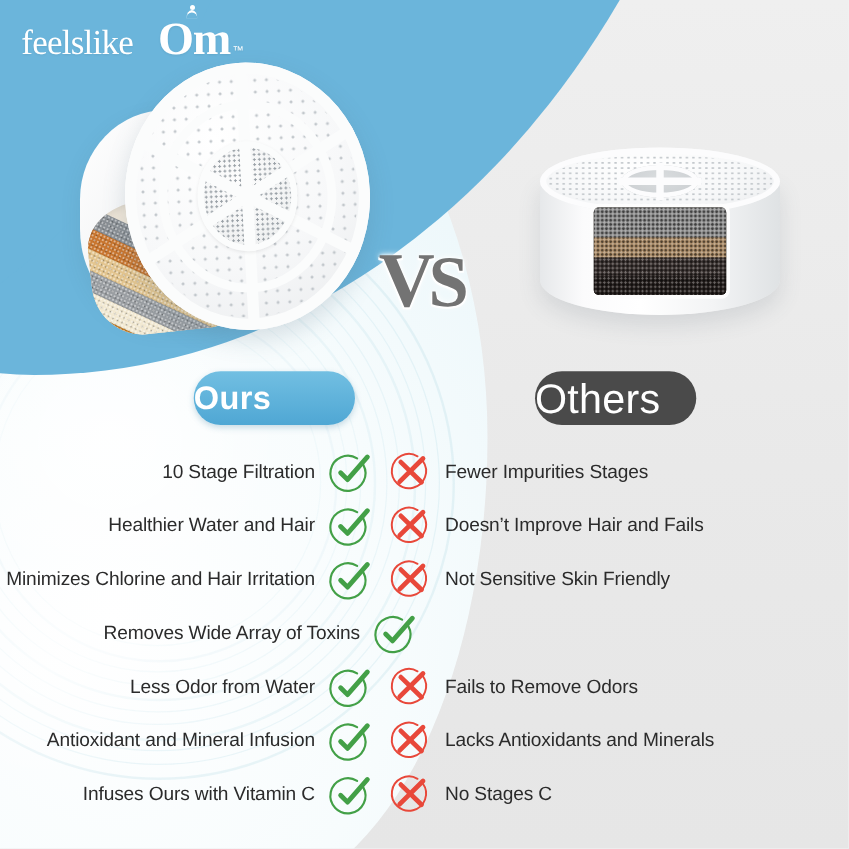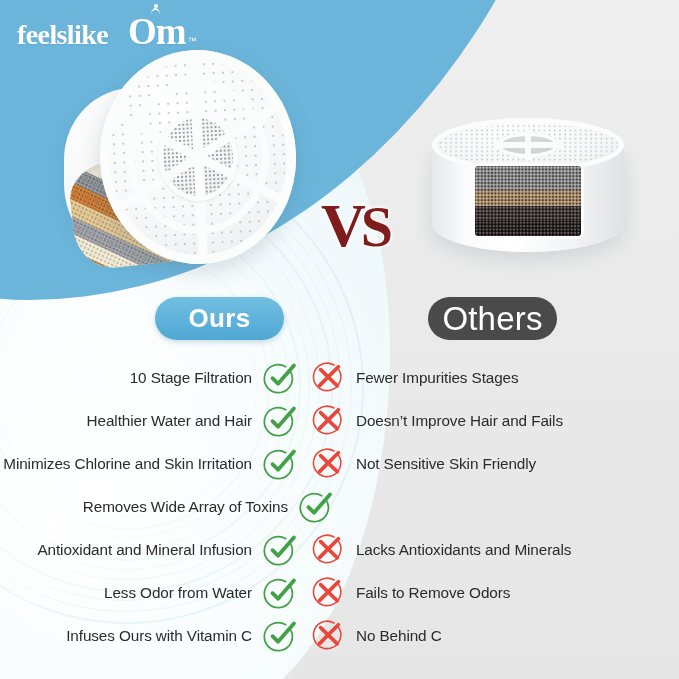--- a/index.html
+++ b/index.html
@@ -62,21 +62,21 @@
 
   
   .logo{
     position:absolute;left:17px;top:13px;
     display:flex;align-items:baseline;
     color:#ffffff;
     font-family:"Liberation Serif",serif;
     text-shadow:0 1px 2px rgba(0,0,0,.07);
     user-select:none;
   }
-  .logo-feels{font-size:28px;letter-spacing:-.6px;font-weight:700;}
+  .logo-feels{font-size:28px;letter-spacing:-.6px;font-weight:400;}
   .logo-om-wrap{position:relative;display:inline-block;margin-left:20px;}
   .logo-om{font-size:37px;font-weight:700;letter-spacing:-1px;line-height:1;}
   .logo-dot{
     position:absolute;left:23px;top:-9px;
     width:9px;height:9px;
   }
   .logo-dot:before{
     content:"";position:absolute;left:2.5px;top:0;width:4px;height:4px;
     background:#fff;border-radius:50%;
   }
@@ -185,37 +185,37 @@
     border-radius:4px;
     overflow:hidden;
     box-shadow:0 0 0 3px #fdfdfd, inset 0 0 6px rgba(0,0,0,.45);
     background:#2a241f;
   }
   .ft-window .band{position:absolute;left:0;width:100%;
     background-size:3.2px 3.2px;}
 
   
   .vs{
-    position:absolute;left:321px;top:194px;
+    position:absolute;left:303px;top:194px;
     font-family:"Liberation Serif",serif;
     font-size:62px;font-weight:700;
-    color:#7f1d1d;
+    color:#737373;
     letter-spacing:-5px;
     text-shadow:
       0 0 3px #ffffff, 0 0 6px #ffffff,
       1px 1px 0 #ffffff, -1px 1px 0 #ffffff;
     user-select:none;
     line-height:1;
   }
   .vs .s{font-size:58px;}
 
   
   .badge{
     position:absolute;
-    display:flex;align-items:center;justify-content:center;
+    display:flex;align-items:center;
     border-radius:26px;
     color:#ffffff;
     user-select:none;
   }
   .badge-ours{
     left:155px;top:297px;width:129px;height:43px;
     background:linear-gradient(180deg,#72bfe2 0%,#4fa7d4 100%);
     font-size:26px;font-weight:700;letter-spacing:.3px;
     box-shadow:0 2px 5px rgba(40,110,150,.25);
   }
@@ -385,21 +385,21 @@
               <path d="M31.8 9.5a16.6 16.6 0 1 1 -5.1 -4.6" fill="none" stroke="#e8483a" stroke-width="1.9" stroke-linecap="round"></path>
               <path d="M10.5 10.5 L30.6 30.0" fill="none" stroke="#e8483a" stroke-width="4.6" stroke-linecap="round"></path>
               <path d="M32.0 7.0 L9.4 29.5" fill="none" stroke="#e8483a" stroke-width="4.6" stroke-linecap="round"></path>
             </svg>
           </span>
           <span class="feat-text right-text">Doesn’t Improve Hair and Fails</span>
         </div>
       </div>
       <div class="row">
         <div class="side-left">
-          <span class="feat-text left-text">Minimizes Chlorine and Skin Irritation</span>
+          <span class="feat-text left-text">Minimizes Chlorine and Hair Irritation</span>
           <span class="icon-circle">
             <svg viewBox="0 0 40 40" aria-hidden="true">
               <path d="M33.5 13.2a17 17 0 1 1 -6.0 -6.3" fill="none" stroke="#43a047" stroke-width="2.1" stroke-linecap="round"></path>
               <path d="M11.5 20.8 L18.2 27.5 L37.5 5.5" fill="none" stroke="#43a047" stroke-width="4.6" stroke-linecap="round" stroke-linejoin="round"></path>
             </svg>
           </span>
         </div>
         <div class="side-right">
           <span class="icon-circle">
             <svg viewBox="0 0 40 40" aria-hidden="true">
@@ -417,20 +417,41 @@
           <span class="icon-circle">
             <svg viewBox="0 0 40 40" aria-hidden="true">
               <path d="M33.5 13.2a17 17 0 1 1 -6.0 -6.3" fill="none" stroke="#43a047" stroke-width="2.1" stroke-linecap="round"></path>
               <path d="M11.5 20.8 L18.2 27.5 L37.5 5.5" fill="none" stroke="#43a047" stroke-width="4.6" stroke-linecap="round" stroke-linejoin="round"></path>
             </svg>
           </span>
         </div>
       </div>
       <div class="row">
         <div class="side-left">
+          <span class="feat-text left-text">Less Odor from Water</span>
+          <span class="icon-circle">
+            <svg viewBox="0 0 40 40" aria-hidden="true">
+              <path d="M33.5 13.2a17 17 0 1 1 -6.0 -6.3" fill="none" stroke="#43a047" stroke-width="2.1" stroke-linecap="round"></path>
+              <path d="M11.5 20.8 L18.2 27.5 L37.5 5.5" fill="none" stroke="#43a047" stroke-width="4.6" stroke-linecap="round" stroke-linejoin="round"></path>
+            </svg>
+          </span>
+        </div>
+        <div class="side-right">
+          <span class="icon-circle">
+            <svg viewBox="0 0 40 40" aria-hidden="true">
+              <path d="M31.8 9.5a16.6 16.6 0 1 1 -5.1 -4.6" fill="none" stroke="#e8483a" stroke-width="1.9" stroke-linecap="round"></path>
+              <path d="M10.5 10.5 L30.6 30.0" fill="none" stroke="#e8483a" stroke-width="4.6" stroke-linecap="round"></path>
+              <path d="M32.0 7.0 L9.4 29.5" fill="none" stroke="#e8483a" stroke-width="4.6" stroke-linecap="round"></path>
+            </svg>
+          </span>
+          <span class="feat-text right-text">Fails to Remove Odors</span>
+        </div>
+      </div>
+      <div class="row">
+        <div class="side-left">
           <span class="feat-text left-text">Antioxidant and Mineral Infusion</span>
           <span class="icon-circle">
             <svg viewBox="0 0 40 40" aria-hidden="true">
               <path d="M33.5 13.2a17 17 0 1 1 -6.0 -6.3" fill="none" stroke="#43a047" stroke-width="2.1" stroke-linecap="round"></path>
               <path d="M11.5 20.8 L18.2 27.5 L37.5 5.5" fill="none" stroke="#43a047" stroke-width="4.6" stroke-linecap="round" stroke-linejoin="round"></path>
             </svg>
           </span>
         </div>
         <div class="side-right">
           <span class="icon-circle">
@@ -438,55 +459,34 @@
               <path d="M31.8 9.5a16.6 16.6 0 1 1 -5.1 -4.6" fill="none" stroke="#e8483a" stroke-width="1.9" stroke-linecap="round"></path>
               <path d="M10.5 10.5 L30.6 30.0" fill="none" stroke="#e8483a" stroke-width="4.6" stroke-linecap="round"></path>
               <path d="M32.0 7.0 L9.4 29.5" fill="none" stroke="#e8483a" stroke-width="4.6" stroke-linecap="round"></path>
             </svg>
           </span>
           <span class="feat-text right-text">Lacks Antioxidants and Minerals</span>
         </div>
       </div>
       <div class="row">
         <div class="side-left">
-          <span class="feat-text left-text">Less Odor from Water</span>
-          <span class="icon-circle">
-            <svg viewBox="0 0 40 40" aria-hidden="true">
-              <path d="M33.5 13.2a17 17 0 1 1 -6.0 -6.3" fill="none" stroke="#43a047" stroke-width="2.1" stroke-linecap="round"></path>
-              <path d="M11.5 20.8 L18.2 27.5 L37.5 5.5" fill="none" stroke="#43a047" stroke-width="4.6" stroke-linecap="round" stroke-linejoin="round"></path>
-            </svg>
-          </span>
-        </div>
-        <div class="side-right">
-          <span class="icon-circle">
-            <svg viewBox="0 0 40 40" aria-hidden="true">
-              <path d="M31.8 9.5a16.6 16.6 0 1 1 -5.1 -4.6" fill="none" stroke="#e8483a" stroke-width="1.9" stroke-linecap="round"></path>
-              <path d="M10.5 10.5 L30.6 30.0" fill="none" stroke="#e8483a" stroke-width="4.6" stroke-linecap="round"></path>
-              <path d="M32.0 7.0 L9.4 29.5" fill="none" stroke="#e8483a" stroke-width="4.6" stroke-linecap="round"></path>
-            </svg>
-          </span>
-          <span class="feat-text right-text">Fails to Remove Odors</span>
-        </div>
-      </div>
-      <div class="row">
-        <div class="side-left">
           <span class="feat-text left-text">Infuses Ours with Vitamin C</span>
           <span class="icon-circle">
             <svg viewBox="0 0 40 40" aria-hidden="true">
               <path d="M33.5 13.2a17 17 0 1 1 -6.0 -6.3" fill="none" stroke="#43a047" stroke-width="2.1" stroke-linecap="round"></path>
               <path d="M11.5 20.8 L18.2 27.5 L37.5 5.5" fill="none" stroke="#43a047" stroke-width="4.6" stroke-linecap="round" stroke-linejoin="round"></path>
             </svg>
           </span>
         </div>
         <div class="side-right">
           <span class="icon-circle">
             <svg viewBox="0 0 40 40" aria-hidden="true">
               <path d="M31.8 9.5a16.6 16.6 0 1 1 -5.1 -4.6" fill="none" stroke="#e8483a" stroke-width="1.9" stroke-linecap="round"></path>
               <path d="M10.5 10.5 L30.6 30.0" fill="none" stroke="#e8483a" stroke-width="4.6" stroke-linecap="round"></path>
               <path d="M32.0 7.0 L9.4 29.5" fill="none" stroke="#e8483a" stroke-width="4.6" stroke-linecap="round"></path>
             </svg>
           </span>
-          <span class="feat-text right-text">No Behind C</span>
+          <span class="feat-text right-text">No Stages C</span>
         </div>
       </div>
     </div>
 
 </div>
 
 </body></html>

